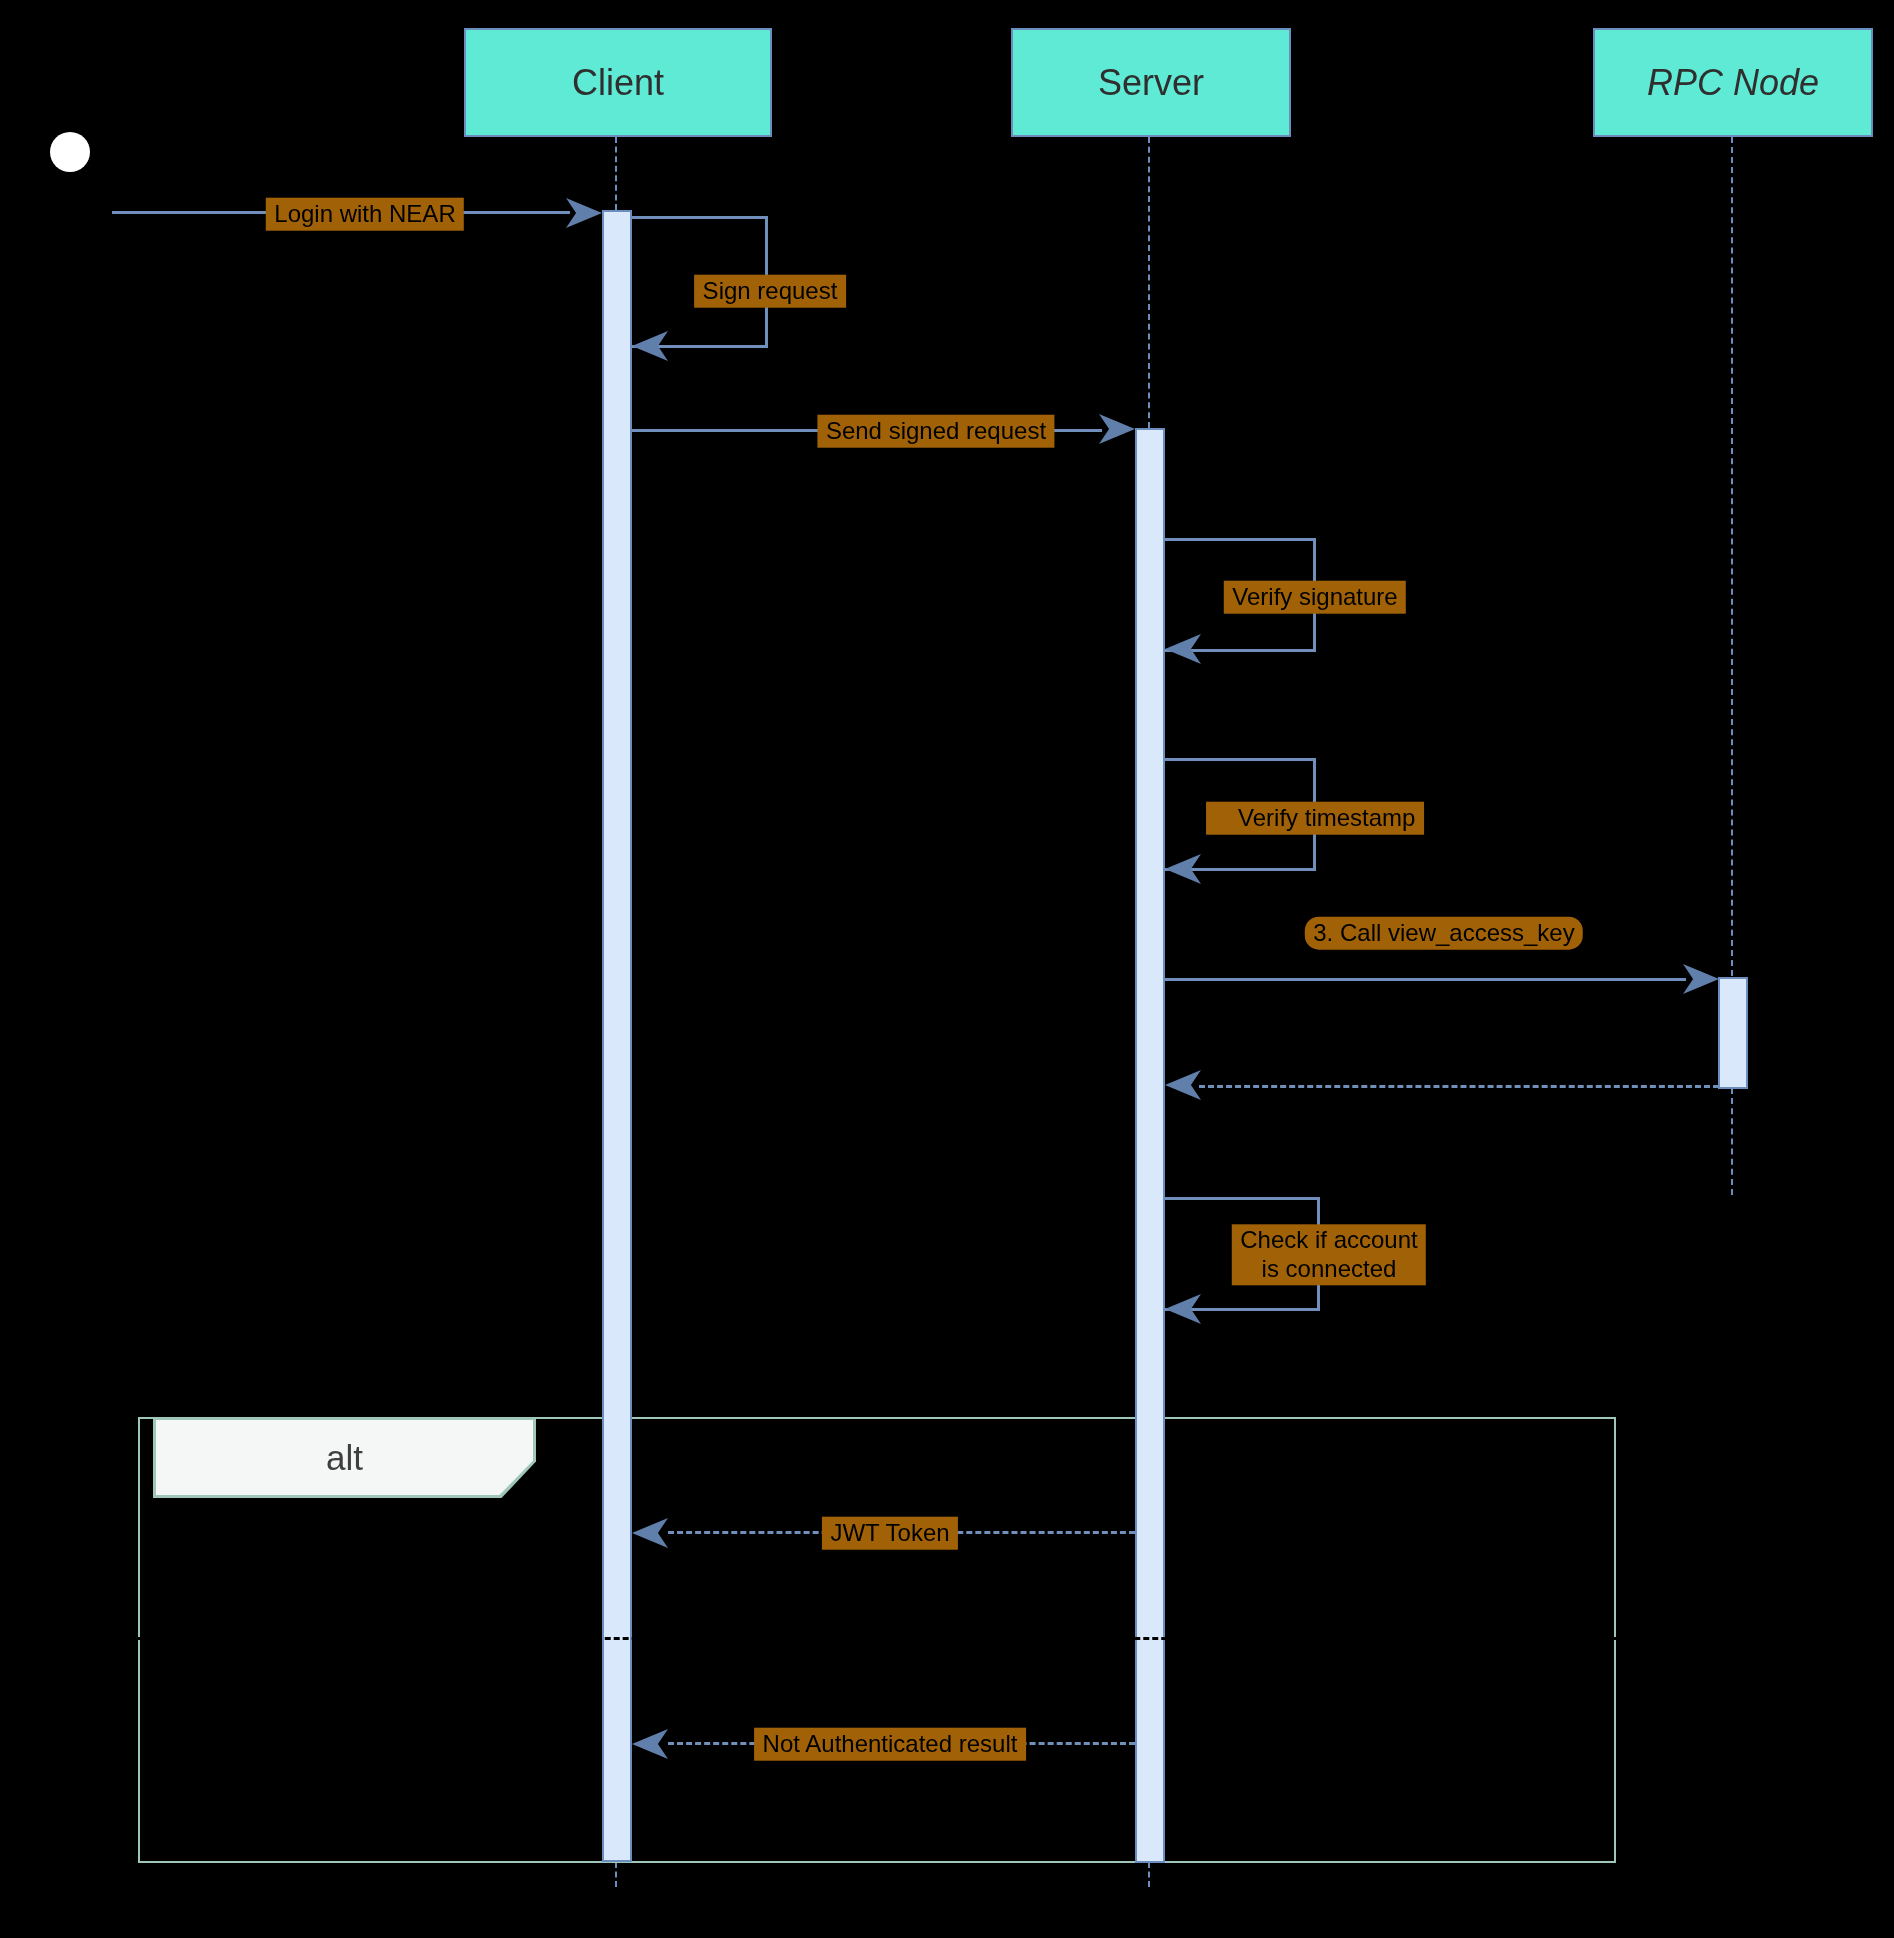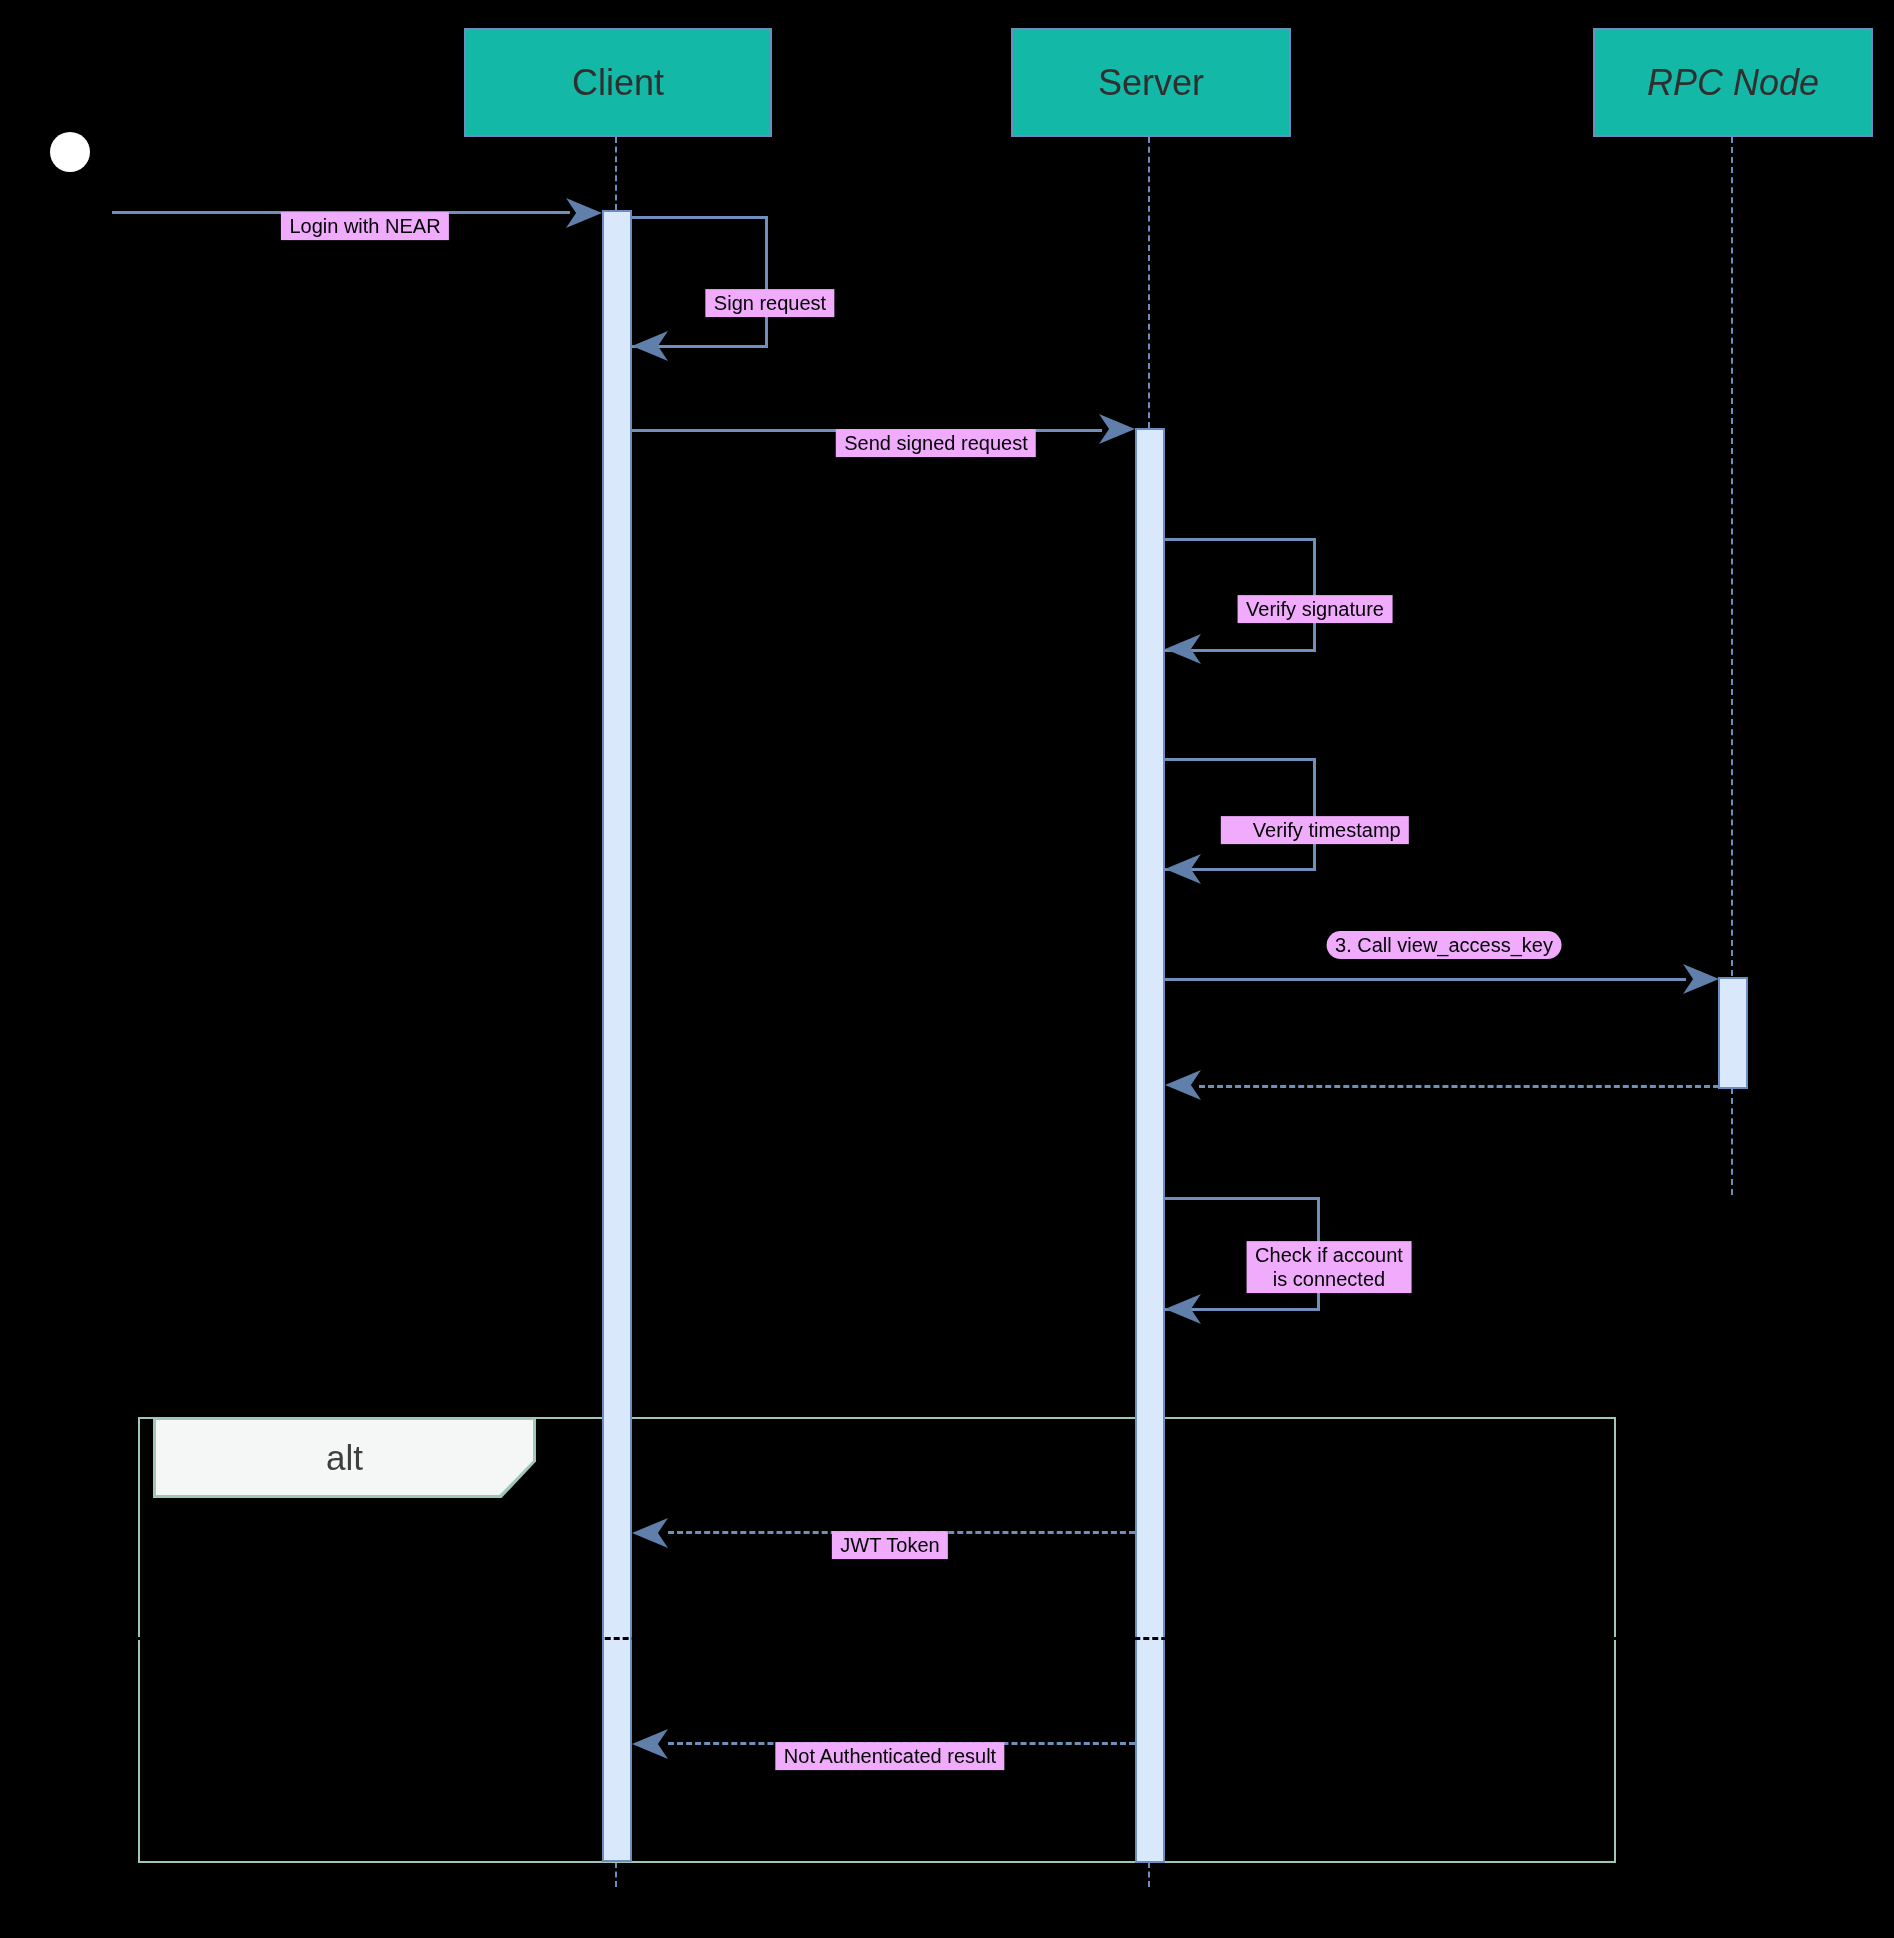--- a/index.html
+++ b/index.html
@@ -2,43 +2,43 @@
 <html style="font-size:15px"><head>
 <meta charset="utf-8">
 <style>
   html,body { margin:0; padding:0; background:#000; }
   .canvas {
     position:relative; width:1895px; height:1938px; background:#000000;
     font-family:"Liberation Sans", sans-serif; overflow:hidden;
   }
   .actor {
     position:absolute; top:28px; height:109px; box-sizing:border-box;
-    background:#14b8a6; border:2.8px solid #6c8ebf;
+    background:#5eead4; border:2.8px solid #6c8ebf;
     display:flex; align-items:center; justify-content:center;
     font-size:36px; color:#2f2f2f; z-index:3;
   }
   .dot { position:absolute; border-radius:50%; background:#ffffff; z-index:3; }
   .lifeline { position:absolute; width:0; border-left:2.8px dashed #6c8ebf; z-index:1; }
   .bar {
     position:absolute; width:30px; box-sizing:border-box;
     background:#dae8fc; border:2.8px solid #6c8ebf; z-index:3;
   }
   .hline { position:absolute; height:0; border-top:3.8px solid #7090bb; z-index:2; }
   .dashed { border-top-style:dashed; }
   .loop {
     position:absolute; box-sizing:border-box;
     border:3.8px solid #7090bb; border-left:none; z-index:2;
   }
   .ah { position:absolute; width:36px; height:30px; background:#6080ab; z-index:4; }
   .ah-left  { clip-path:polygon(0 50%, 100% 0, 72% 50%, 100% 100%); }
   .ah-right { clip-path:polygon(100% 50%, 0 0, 28% 50%, 0 100%); }
   .msg-label {
     position:absolute; transform:translate(-50%,-50%);
-    background:#f0abfc; color:#000000; font-size:20px; line-height:1.2;
-    padding:1.9px 8.5px; white-space:pre-line; text-align:center; z-index:5;margin-top:12px;
+    background:#a16207; color:#000000; font-size:24px; line-height:1.2;
+    padding:1.9px 8.5px; white-space:pre-line; text-align:center; z-index:5;
   }
   .alt-frame { position:absolute; box-sizing:border-box; border:2.8px solid #9fc6ba; background:transparent; z-index:2; }
   .alt-label-outer {
     position:absolute; background:#9fc6ba; z-index:5;
     clip-path:polygon(0 0, 100% 0, 100% 55%, 91% 100%, 0 100%);
   }
   .alt-label-inner {
     position:absolute; left:2.8px; top:2.8px; right:2.8px; bottom:2.8px; background:#f5f6f6;
     clip-path:polygon(0 0, 100% 0, 100% 54%, 91% 100%, 0 100%);
     display:flex; align-items:center; justify-content:center;

